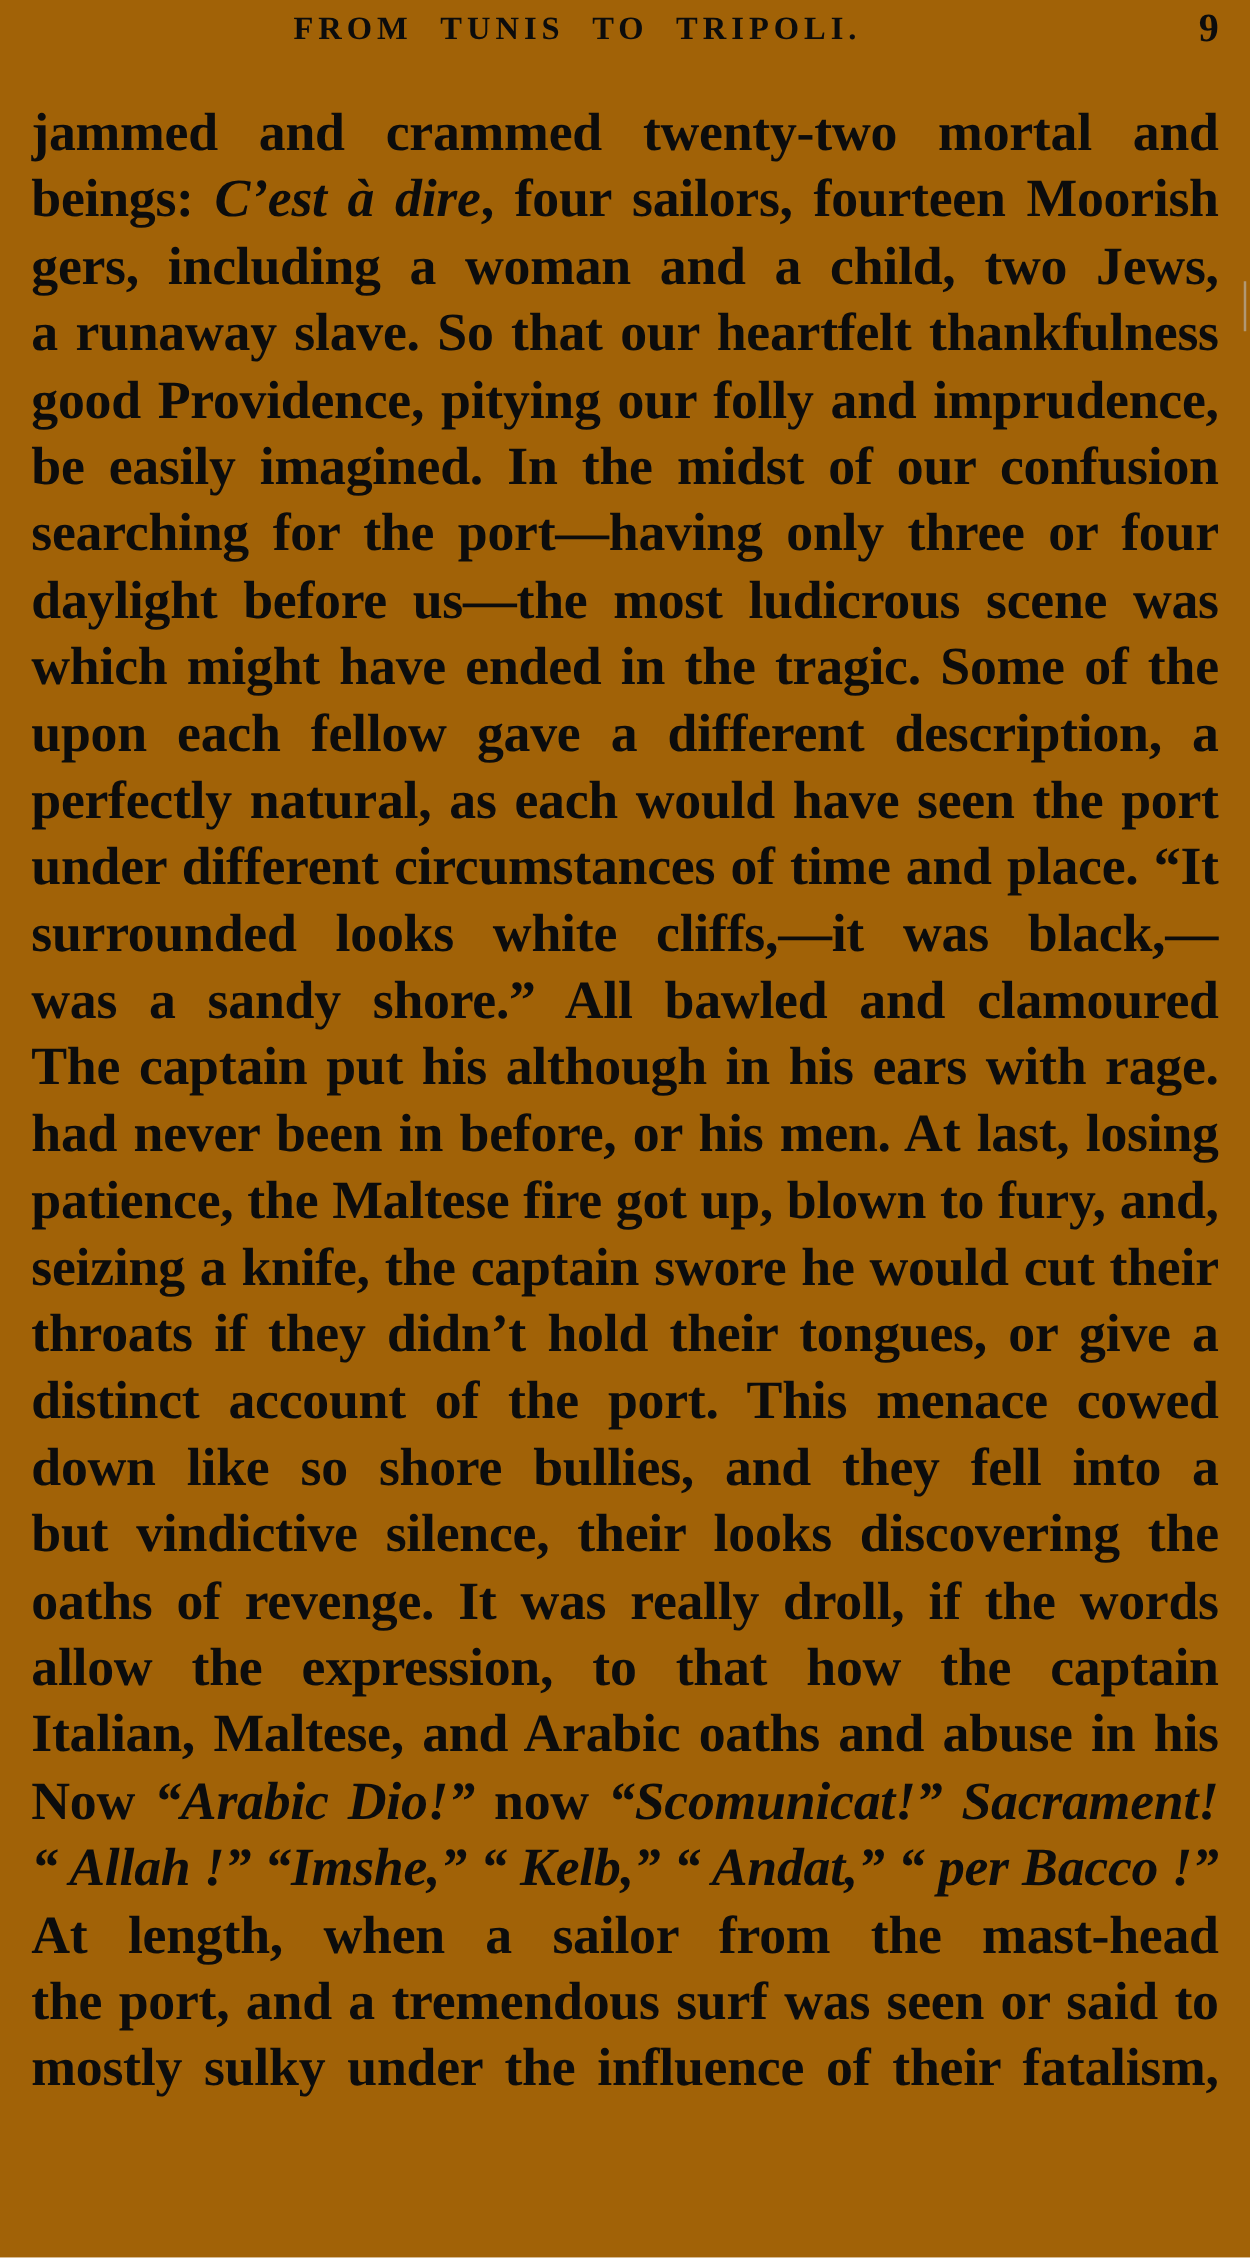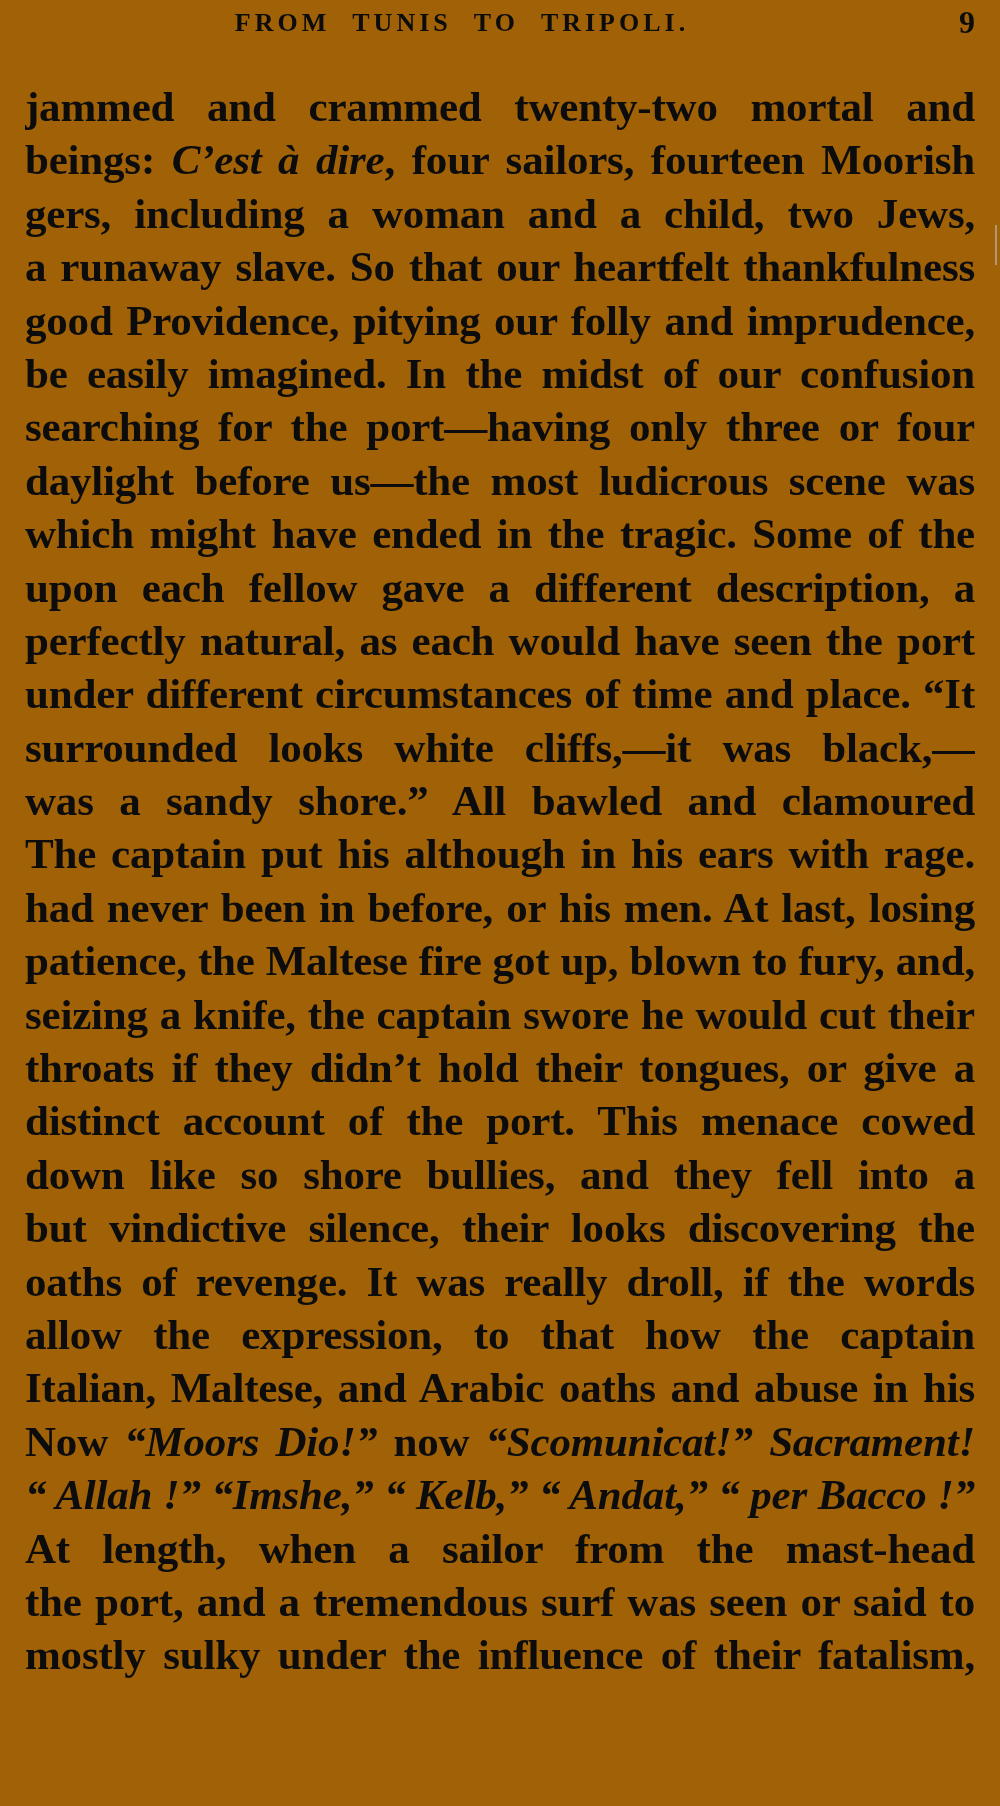--- a/index.html
+++ b/index.html
@@ -106,21 +106,21 @@
       <div class="line"><span>had never been in before, or his men.  At last, losing all</span></div>
       <div class="line"><span>patience, the Maltese fire got up, blown to fury, and,</span></div>
       <div class="line"><span>seizing a knife, the captain swore he would cut their</span></div>
       <div class="line"><span>throats if they didn’t hold their tongues, or give a more</span></div>
       <div class="line"><span>distinct account of the port.  This menace cowed them</span></div>
       <div class="line"><span>down like so shore bullies, and they fell into a moody</span></div>
       <div class="line"><span>but vindictive silence, their looks discovering the internal</span></div>
       <div class="line"><span>oaths of revenge.  It was really droll, if the words used</span></div>
       <div class="line"><span>allow the expression, to that how the captain blended</span></div>
       <div class="line"><span>Italian, Maltese, and Arabic oaths and abuse in his rage.</span></div>
-      <div class="line"><span>Now </span><em>“Moors Dio!”</em><span> now </span><em>“Scomunicat!”</em><span> </span><em>Sacrament!</em><span> now</span></div>
+      <div class="line"><span>Now </span><em>“Arabic Dio!”</em><span> now </span><em>“Scomunicat!”</em><span> </span><em>Sacrament!</em><span> now</span></div>
       <div class="line"><em>“ Allah !” “Imshe,” “ Kelb,” “ Andat,” “ per Bacco !”</em><span> &amp;c.</span></div>
       <div class="line"><span>At length, when a sailor from the mast-head descried</span></div>
       <div class="line"><span>the port, and a tremendous surf was seen or said to be</span></div>
       <div class="line"><span>mostly sulky under the influence of their fatalism, and</span></div>
     </div>
 
   <div class="scan-edge"></div>
 
 </div>
 

